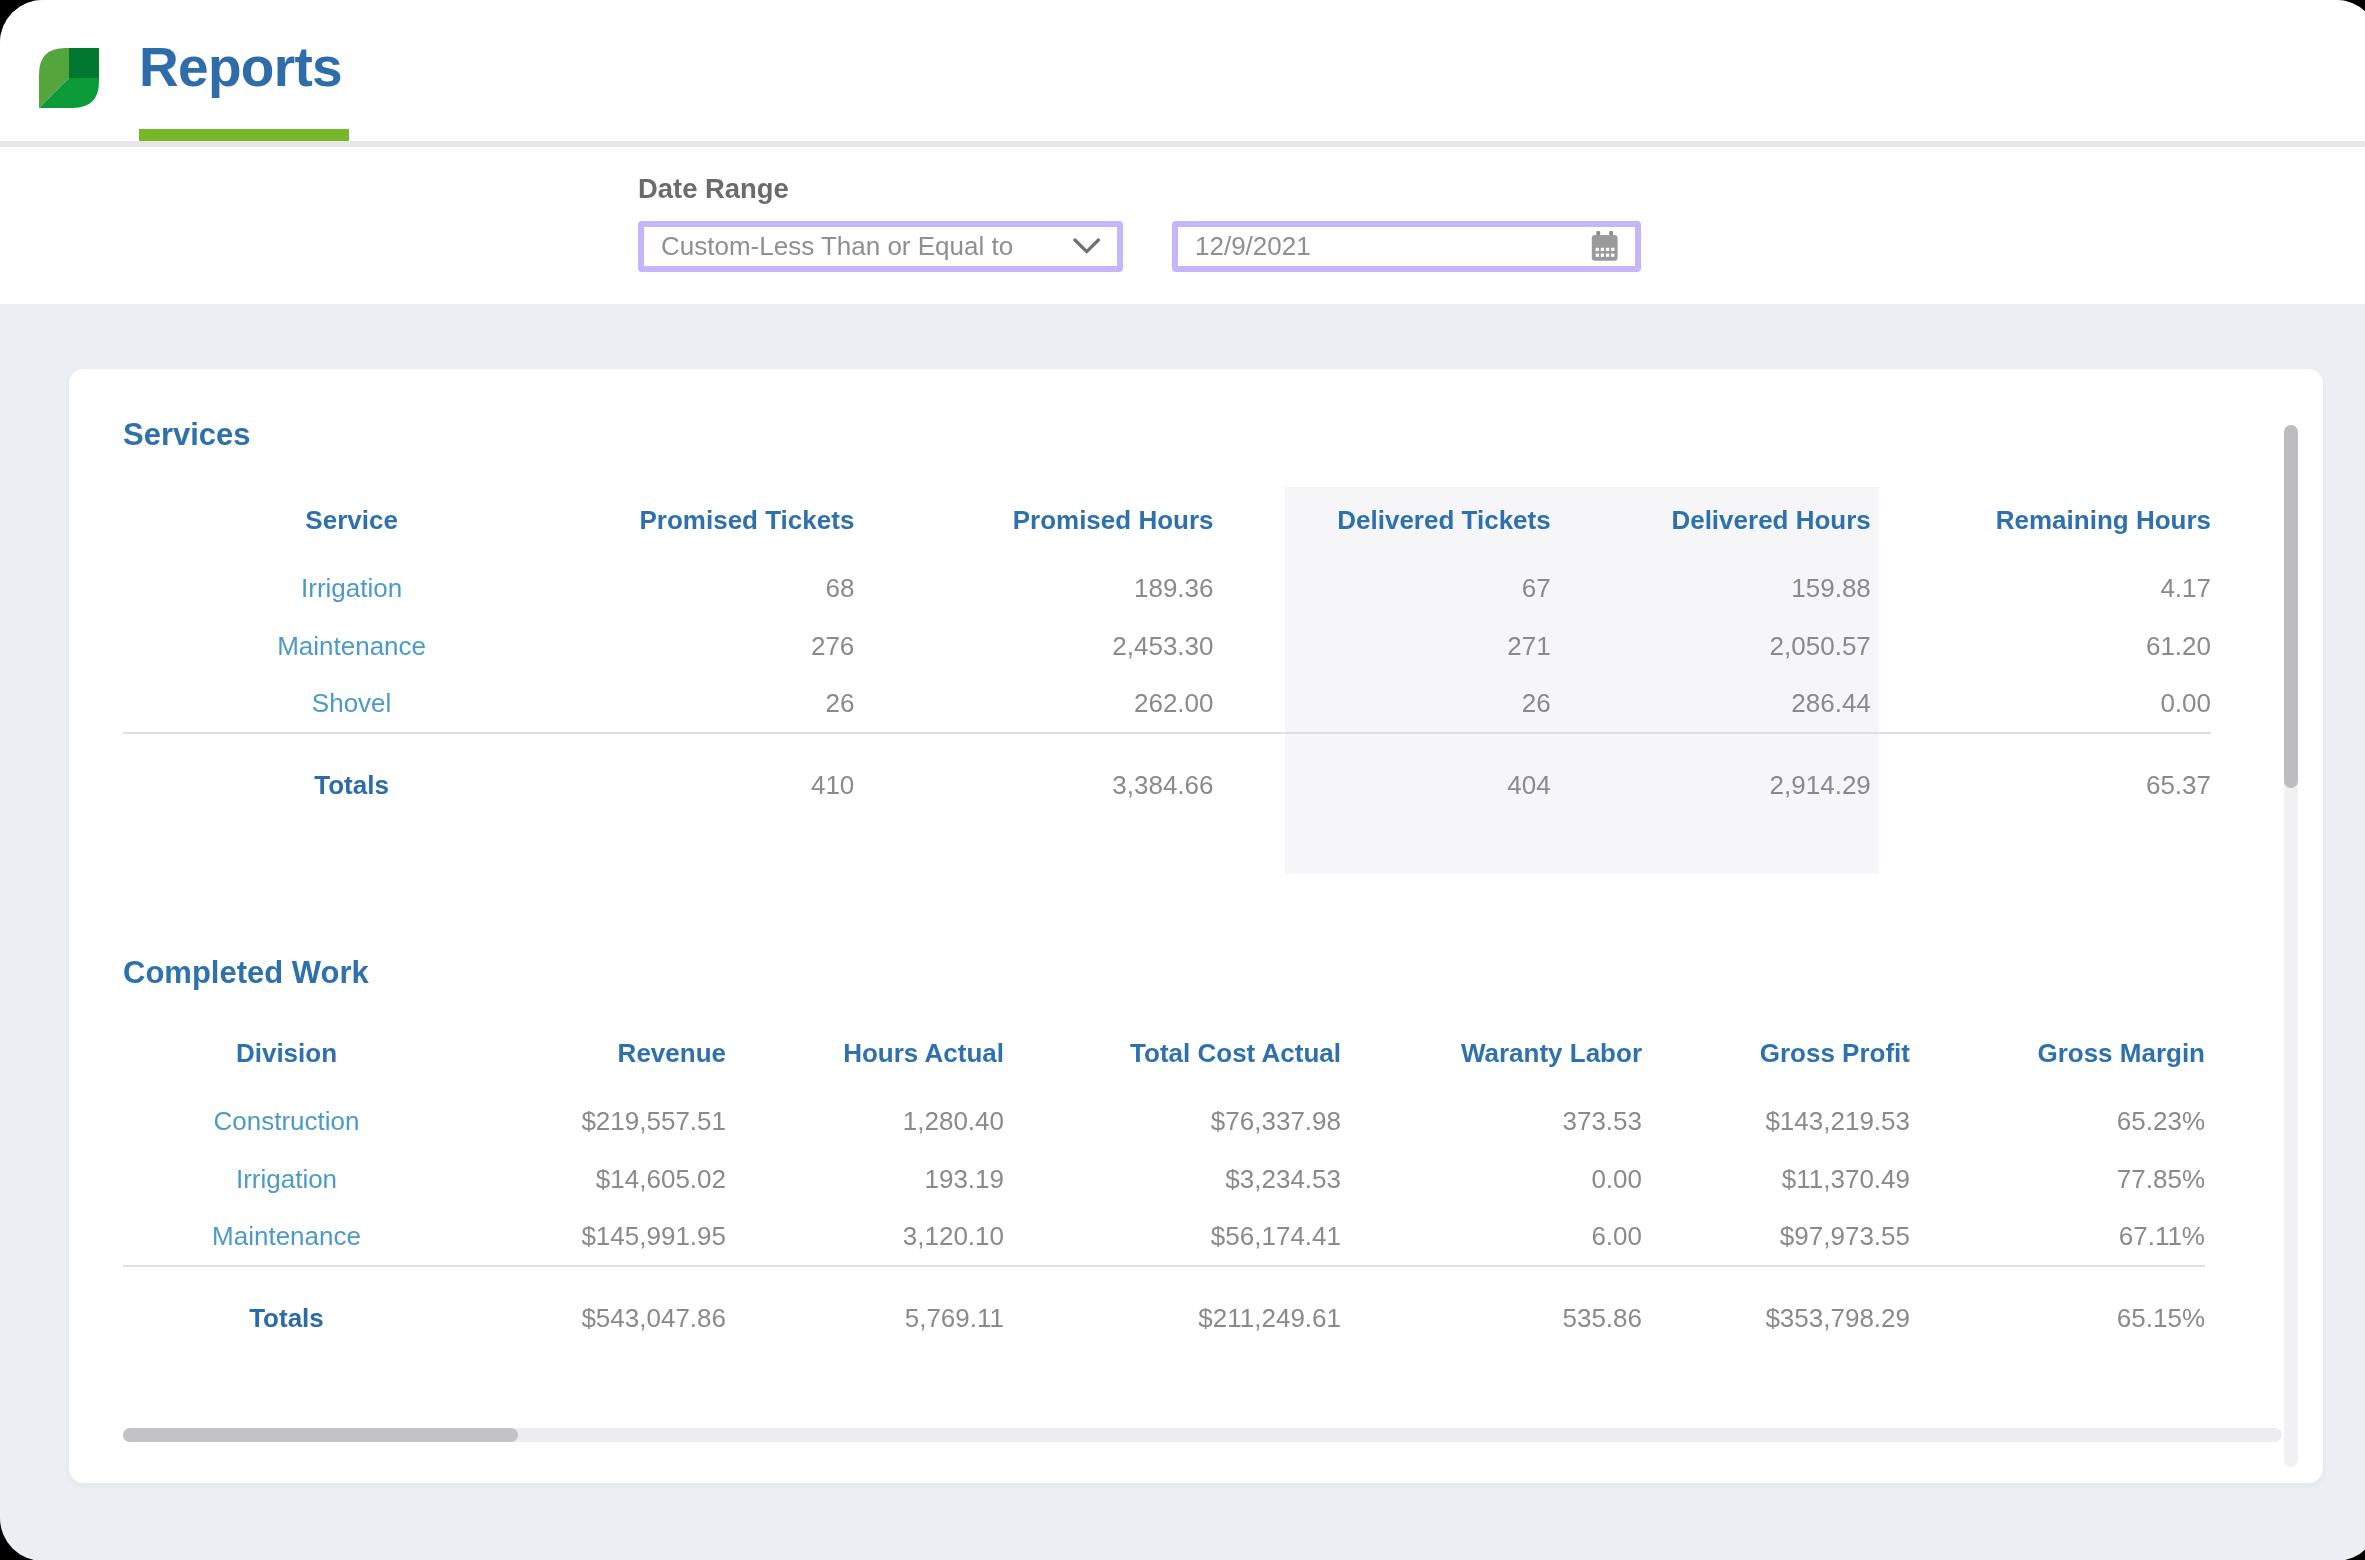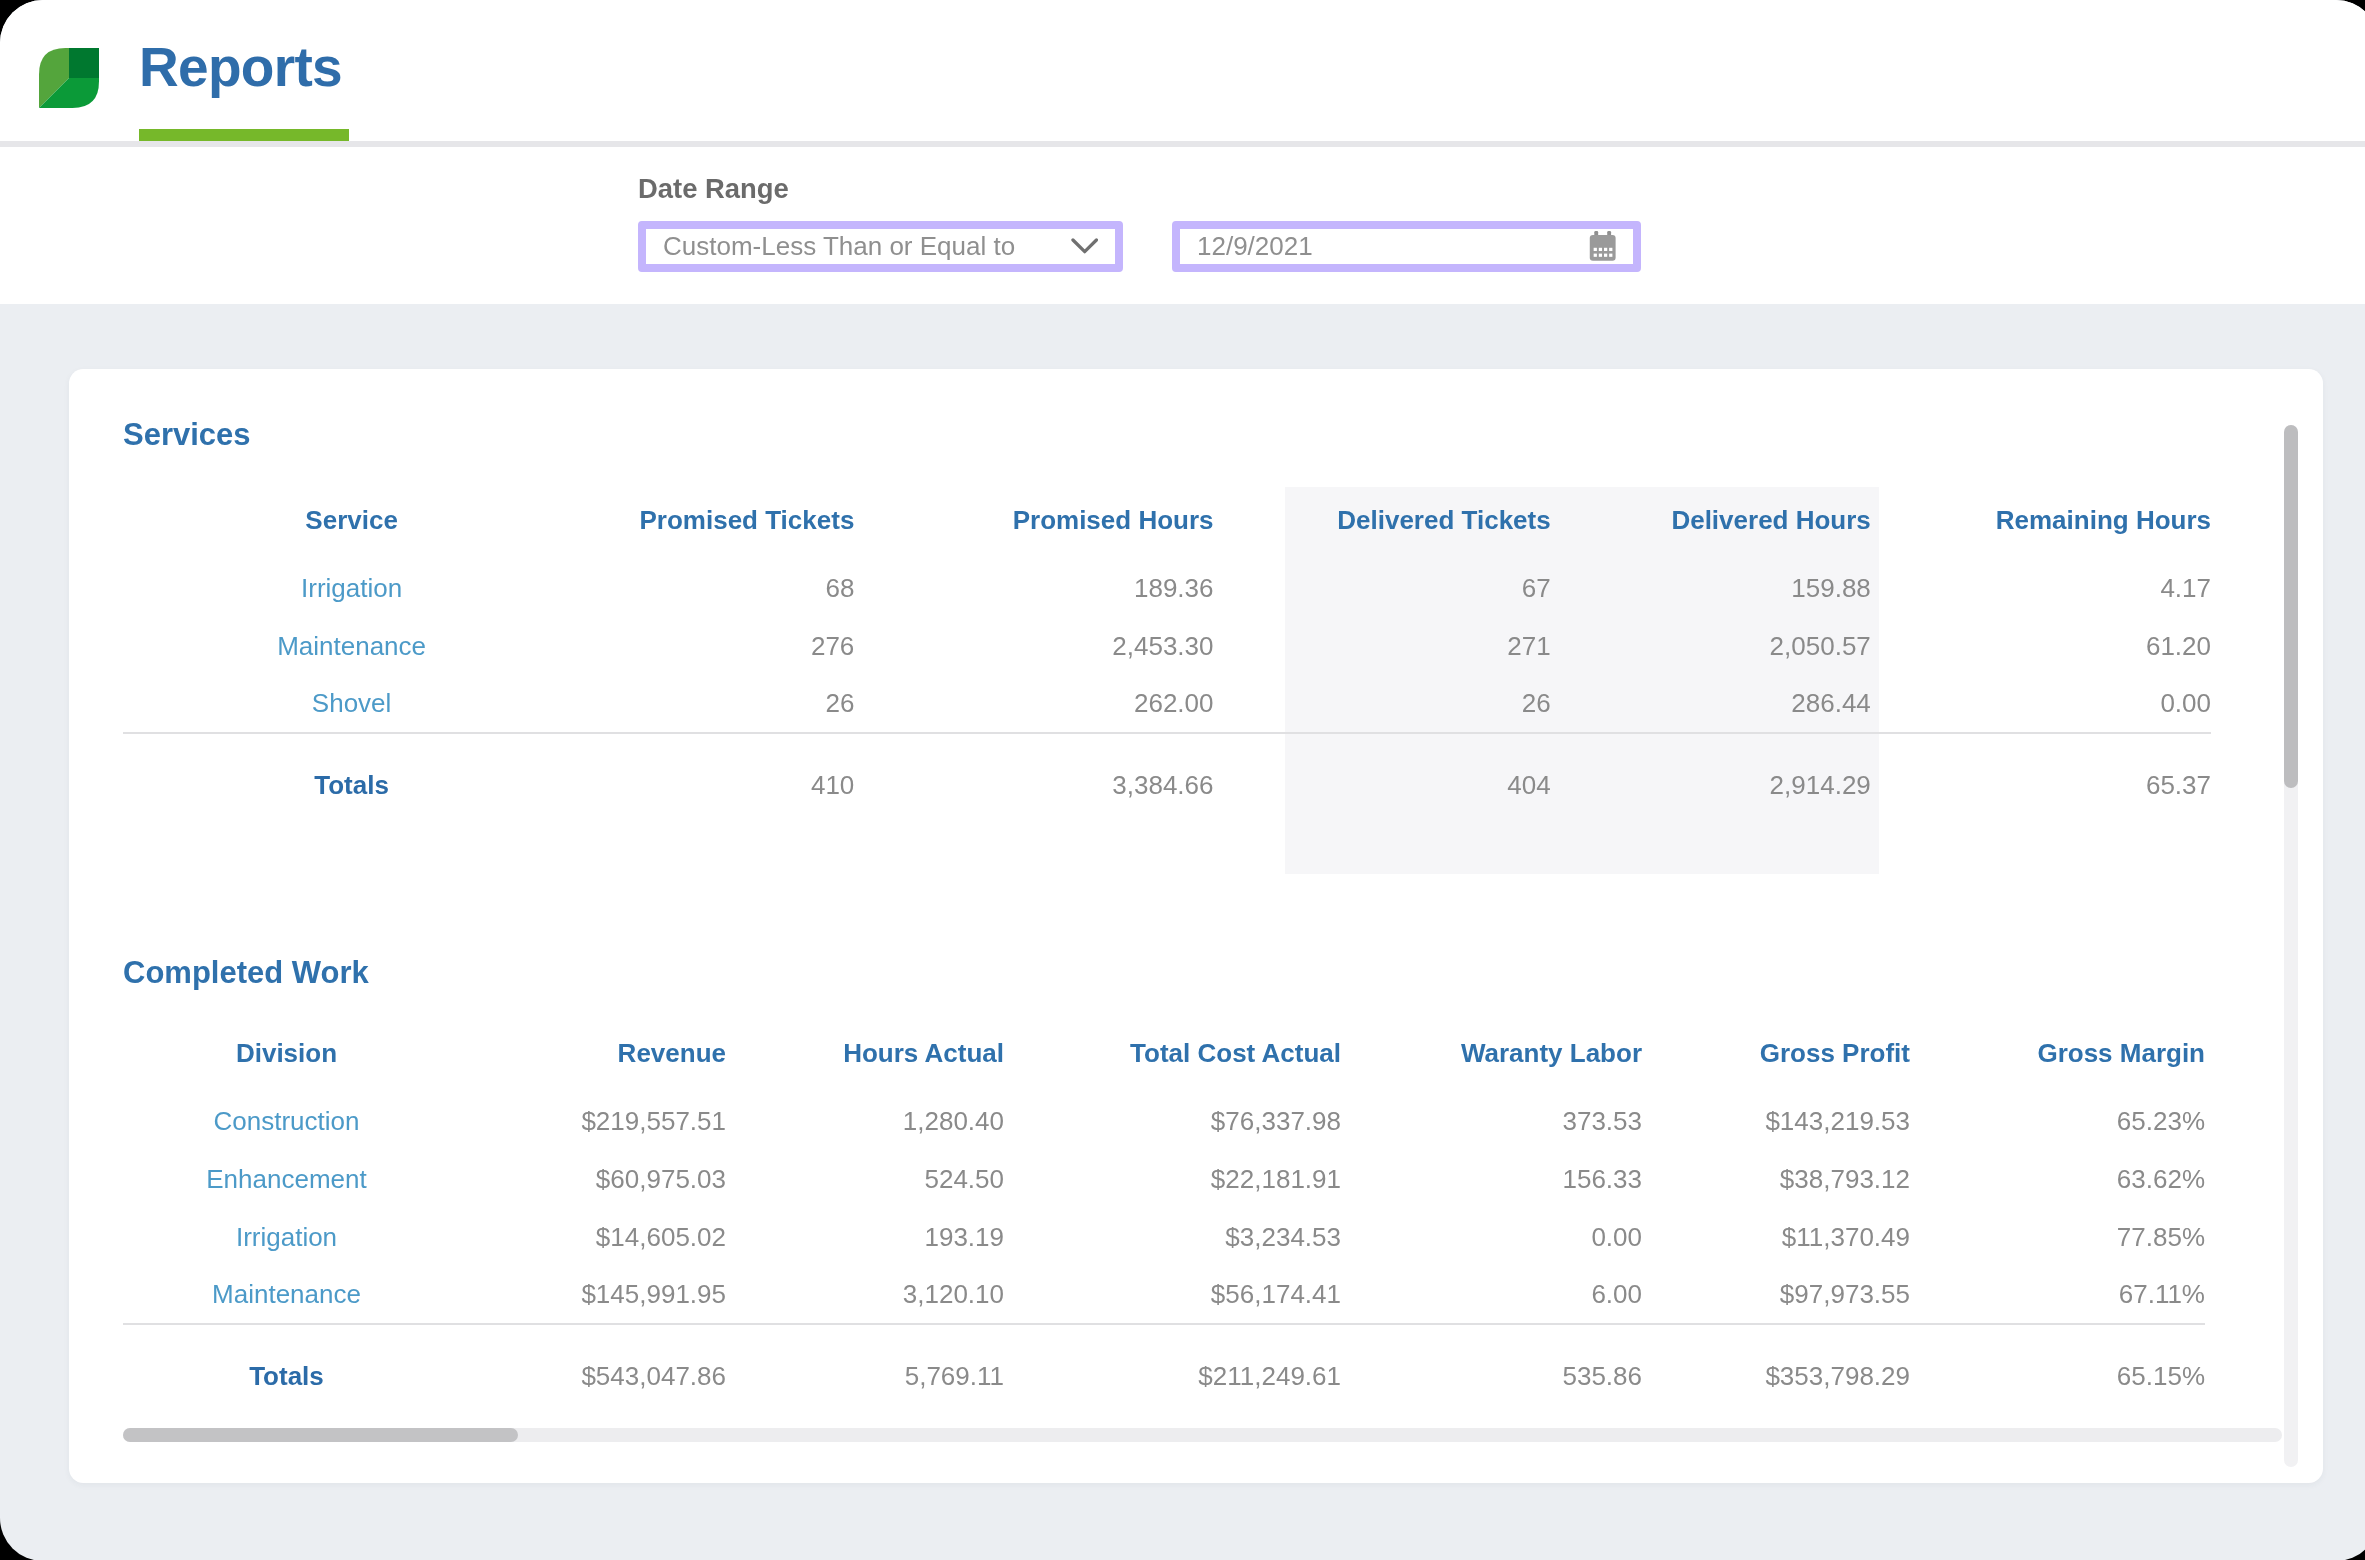--- a/index.html
+++ b/index.html
@@ -73,21 +73,21 @@
     position: absolute;
     left: 638px; top: 26px;
     font-size: 27.4px;
     font-weight: 700;
     color: #6b6b6b;
   }
   .filter-box {
     position: absolute;
     top: 74px;
     height: 51px;
-    border: 8px solid #c4b5fd;
+    border: 6px solid #c4b5fd;
     border-radius: 3.9px;
     background: #fff;
     box-sizing: border-box;
     display: flex;
     align-items: center;
     justify-content: space-between;
     padding: 0 17px;
     font-size: 26px;
     color: #8f8f8f;
     white-space: nowrap;
@@ -328,29 +328,20 @@
         <tr class="data-row">
           <td class="first link-cell">Construction</td>
           <td class="num">$219,557.51</td>
           <td class="num">1,280.40</td>
           <td class="num">$76,337.98</td>
           <td class="num">373.53</td>
           <td class="num">$143,219.53</td>
           <td class="num">65.23%</td>
         </tr>
         <tr class="data-row">
-          <td class="first link-cell">Enhancement</td>
-          <td class="num">$60,975.03</td>
-          <td class="num">524.50</td>
-          <td class="num">$22,181.91</td>
-          <td class="num">156.33</td>
-          <td class="num">$38,793.12</td>
-          <td class="num">63.62%</td>
-        </tr>
-        <tr class="data-row">
           <td class="first link-cell">Irrigation</td>
           <td class="num">$14,605.02</td>
           <td class="num">193.19</td>
           <td class="num">$3,234.53</td>
           <td class="num">0.00</td>
           <td class="num">$11,370.49</td>
           <td class="num">77.85%</td>
         </tr>
         <tr class="data-row">
           <td class="first link-cell">Maintenance</td>

